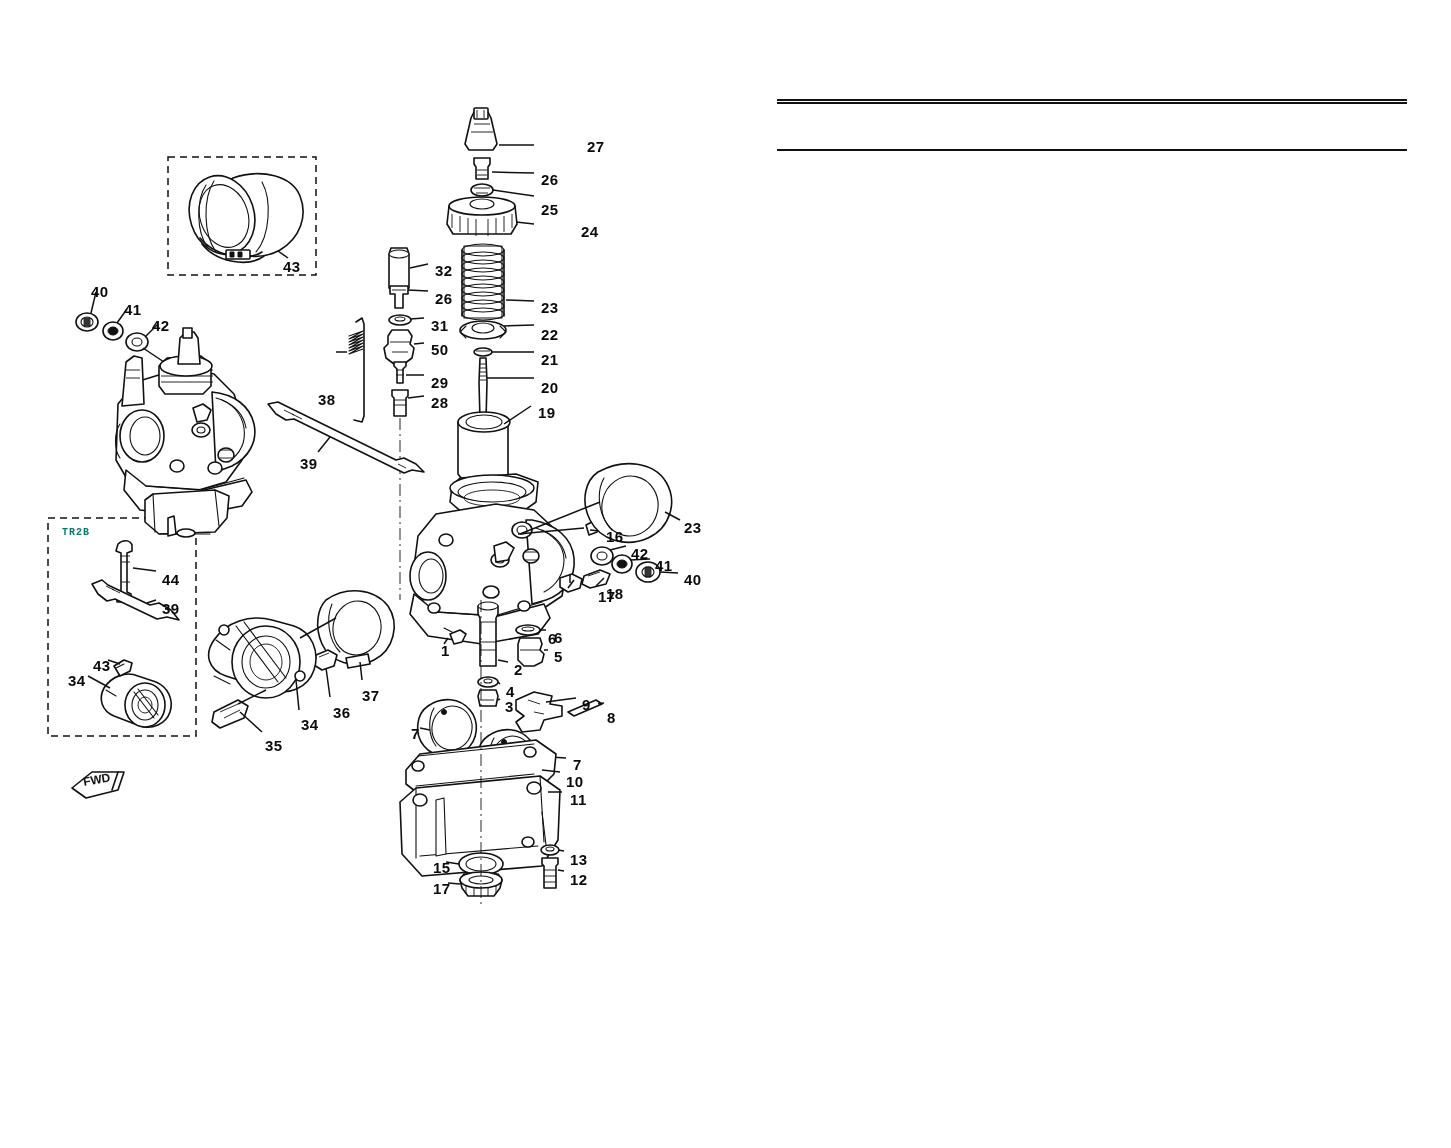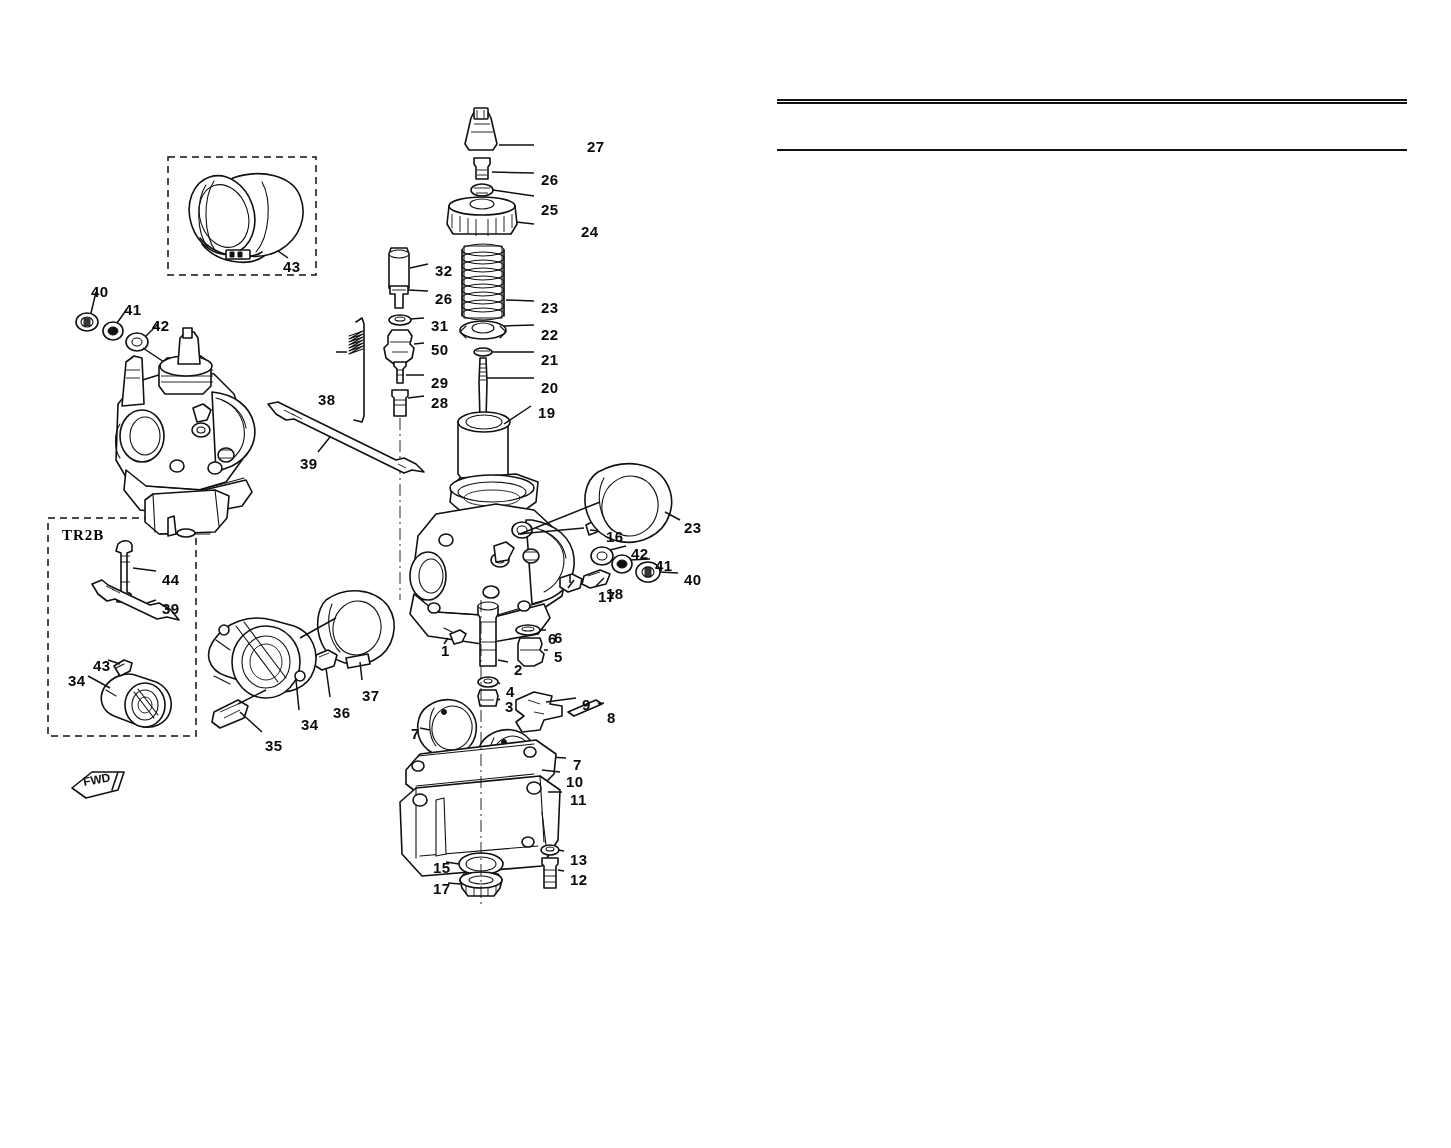--- a/index.html
+++ b/index.html
@@ -6,22 +6,22 @@
   html,body{margin:0;padding:0;background:#ffffff;}
   body{width:1451px;height:1148px;position:relative;overflow:hidden;
        font-family:"Liberation Sans",sans-serif;}
   #page{position:absolute;left:0;top:0;width:1451px;height:1148px;background:#fff;}
   svg.layer{position:absolute;left:0;top:0;width:1451px;height:1148px;}
   .rule-double{position:absolute;}
   .rule-double .hl{background:#111;width:100%;}
   .callout{position:absolute;font-family:"Liberation Sans",sans-serif;
            font-size:15px;font-weight:700;color:#0a0a0a;letter-spacing:.5px;
            white-space:nowrap;line-height:1;}
-  .boxlabel{position:absolute;font-family:Liberation Serif, serif;
-            font-size:15px;font-weight:700;color:#000000;letter-spacing:1px;}
+  .boxlabel{position:absolute;font-family:Liberation Mono, monospace;
+            font-size:10px;font-weight:700;color:#0f766e;letter-spacing:1px;}
   .fwd-text{font-family:"Liberation Sans",sans-serif;font-size:12px;font-weight:700;}
 </style>
 </head>
 <body>
 
 <div id="page">
 
   <div class="rule-double" style="left:777px;top:99px;width:630px;">
     <div class="hl" style="height:2px;"></div>
     <div class="hl" style="height:1px;background:#fff;"></div>

